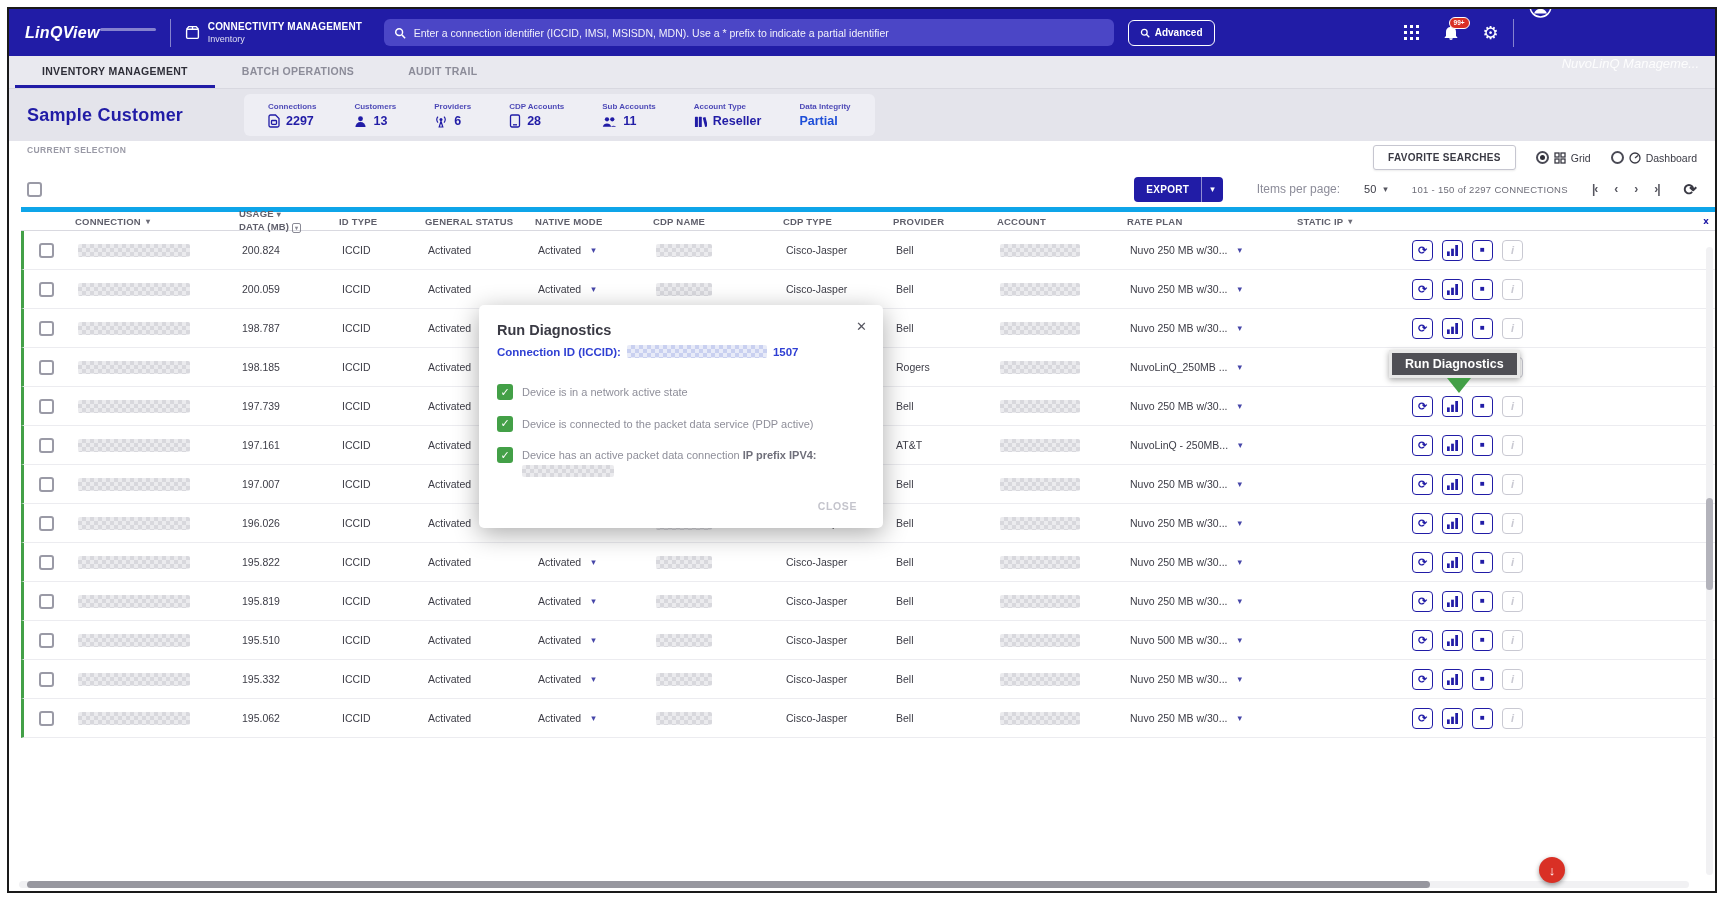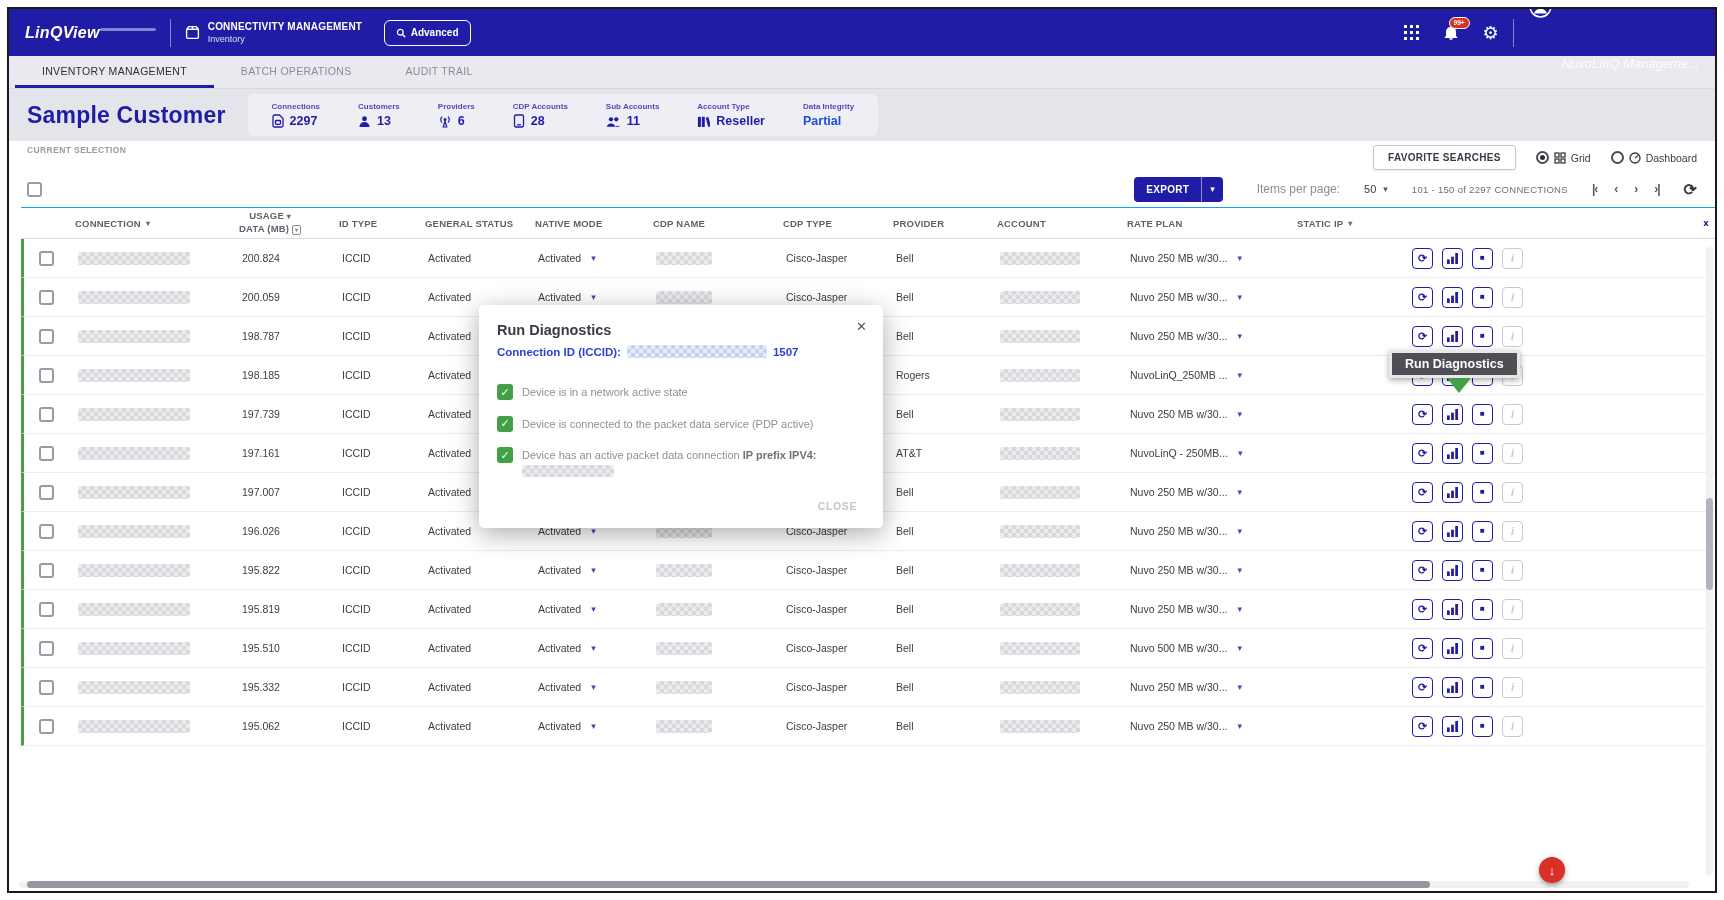--- a/index.html
+++ b/index.html
@@ -23,26 +23,26 @@
   .hicons{display:flex;align-items:center;gap:24px;margin-left:auto;}
   .hicon{position:relative;color:#fff;cursor:pointer;display:flex;align-items:center;}
   .gear-glyph{font-size:18px;line-height:1;}
   .badge{position:absolute;top:-8px;right:-11px;background:var(--red);border-radius:8px;font-size:6.5px;padding:2px 4px;font-weight:bold;border:1px solid #fff;line-height:1;}
   .user{display:flex;align-items:flex-start;gap:9px;cursor:pointer;font-style:italic;}
   .user-name{font-size:10.5px;font-weight:bold;line-height:1.3;}
   .user-org{font-size:13px;opacity:.9;margin-top:48px;}
 
   
   .tabbar{height:33px;background:#e9e9ef;display:flex;align-items:stretch;padding-left:6px;border-bottom:1px solid #d8d8e0;}
-  .tab{display:flex;align-items:center;padding:8px 27px;font-size:10.5px;font-weight:normal;color:#8c8c99;letter-spacing:.3px;cursor:pointer;border-bottom:3px solid transparent;}
+  .tab{display:flex;align-items:center;padding:8px 27px;font-size:10.5px;font-weight:bold;color:#8c8c99;letter-spacing:.3px;cursor:pointer;border-bottom:3px solid transparent;}
   .tab.active{color:#2e2e38;border-bottom-color:var(--brand);}
 
   
   .summary{height:52px;background:#e4e4eb;display:flex;align-items:center;padding:0 18px;gap:22px;}
-  .customer-name{font-size:23px;font-weight:bold;color:var(--brand);letter-spacing:.2px;min-width:195px;}
+  .customer-name{font-size:18px;font-weight:bold;color:var(--brand);letter-spacing:.2px;min-width:195px;}
   .stats{display:flex;align-items:center;gap:38px;background:#eeeef4;border-radius:6px;padding:5px 24px;height:42px;}
   .stat-label{font-size:8px;color:var(--brand);font-weight:bold;opacity:.8;white-space:nowrap;}
   .stat-value{display:flex;align-items:center;gap:6px;font-size:12.5px;color:var(--brand);font-weight:bold;margin-top:3px;white-space:nowrap;}
   .stat-value.muted{color:#1d4ed8;}
   .sicon{display:flex;align-items:center;color:var(--brand);}
 
   
   .selrow{height:30px;display:flex;align-items:flex-start;padding:4px 18px 0;}
   .cursel{font-size:8.5px;color:#9a9aa6;font-weight:bold;letter-spacing:.4px;}
   .selright{margin-left:auto;display:flex;align-items:center;gap:20px;}
@@ -61,21 +61,21 @@
   .ipp-value{font-size:11px;color:#3a3a44;display:flex;gap:7px;align-items:center;cursor:pointer;}
   .ipp-value .chev{font-size:9px;color:#55555f;}
   .range{font-size:9.5px;color:#6d6d78;letter-spacing:.3px;}
   .pager{display:flex;align-items:center;gap:17px;color:#55555f;font-size:12px;font-weight:bold;}
   .pager span{cursor:pointer;letter-spacing:-1px;}
   .refresh{font-size:16px;color:#3a3a44;cursor:pointer;font-weight:bold;}
 
   
   .table{margin:0 0 0 12px;position:relative;}
   .tgrid{display:grid;grid-template-columns:44px 164px 100px 86px 110px 118px 130px 110px 104px 130px 170px 112px 180px;}
-  .thead{position:relative;border-top:1px solid #0ea5e9;border-bottom:1px solid #d9d9e0;background:#fff;height:32px;align-items:center;text-align:center;}
+  .thead{position:relative;border-top:5px solid #0ea5e9;border-bottom:1px solid #d9d9e0;background:#fff;height:24px;align-items:center;}
   .hcell{display:flex;align-items:center;gap:5px;font-size:9.5px;font-weight:bold;color:#5f5f6b;padding:0 10px;letter-spacing:.2px;white-space:nowrap;overflow:hidden;}
   .hcell .sorticon{font-size:8px;color:#6d6d78;}
   .h2l{line-height:1.35;}
   .filtericon{border:1px solid #8a8a95;font-size:6px;padding:0 2px;border-radius:2px;color:#8a8a95;display:inline-block;line-height:1.4;}
   .collapse{position:absolute;right:8px;top:50%;transform:translateY(-50%);font-size:12px;color:var(--brand);font-weight:bold;cursor:pointer;letter-spacing:-2px;}
   .trow{height:39px;border-bottom:1px solid #ececf0;border-left:3px solid var(--green);background:#fff;align-items:center;}
   .cell{display:flex;align-items:center;padding:0 10px;font-size:10.5px;color:#3c3c46;overflow:hidden;white-space:nowrap;}
   .cell .chev{font-size:9px;color:#4646a8;margin-left:10px;}
   .ell{max-width:118px;overflow:hidden;text-overflow:ellipsis;}
   .redacted{display:inline-block;height:13px;border-radius:2px;
@@ -130,20 +130,29 @@
       <span class="sicon" style="color:#fff">
         <svg width="15" height="15" viewBox="0 0 14 14" fill="none" stroke="currentColor" stroke-width="1.3">
             <rect x="1.5" y="4" width="11" height="8.5" rx="1"></rect>
             <path d="M1.5 4l2-2.5h7l2 2.5M7 1.5V4"></path>
           </svg>
       </span>
       <div>
         <div class="module-title">CONNECTIVITY MANAGEMENT</div>
         <div class="module-sub">Inventory</div>
       </div>
+    </div>
+    <div class="searchbar">
+      <span class="sicon" style="color:#fff">
+        <svg width="12" height="12" viewBox="0 0 14 14" fill="none" stroke="currentColor" stroke-width="1.7">
+            <circle cx="6" cy="6" r="4"></circle>
+            <line x1="9.2" y1="9.2" x2="13" y2="13"></line>
+          </svg>
+      </span>
+      <input placeholder="Enter a connection identifier (ICCID, IMSI, MSISDN, MDN). Use a * prefix to indicate a partial identifier" style="">
     </div>
     <button class="adv-btn">
       <span class="sicon" style="color:#fff">
         <svg width="10" height="10" viewBox="0 0 14 14" fill="none" stroke="currentColor" stroke-width="1.8">
             <circle cx="6" cy="6" r="4"></circle>
             <line x1="9.2" y1="9.2" x2="13" y2="13"></line>
           </svg>
       </span>
       <span>Advanced</span>
     </button>

